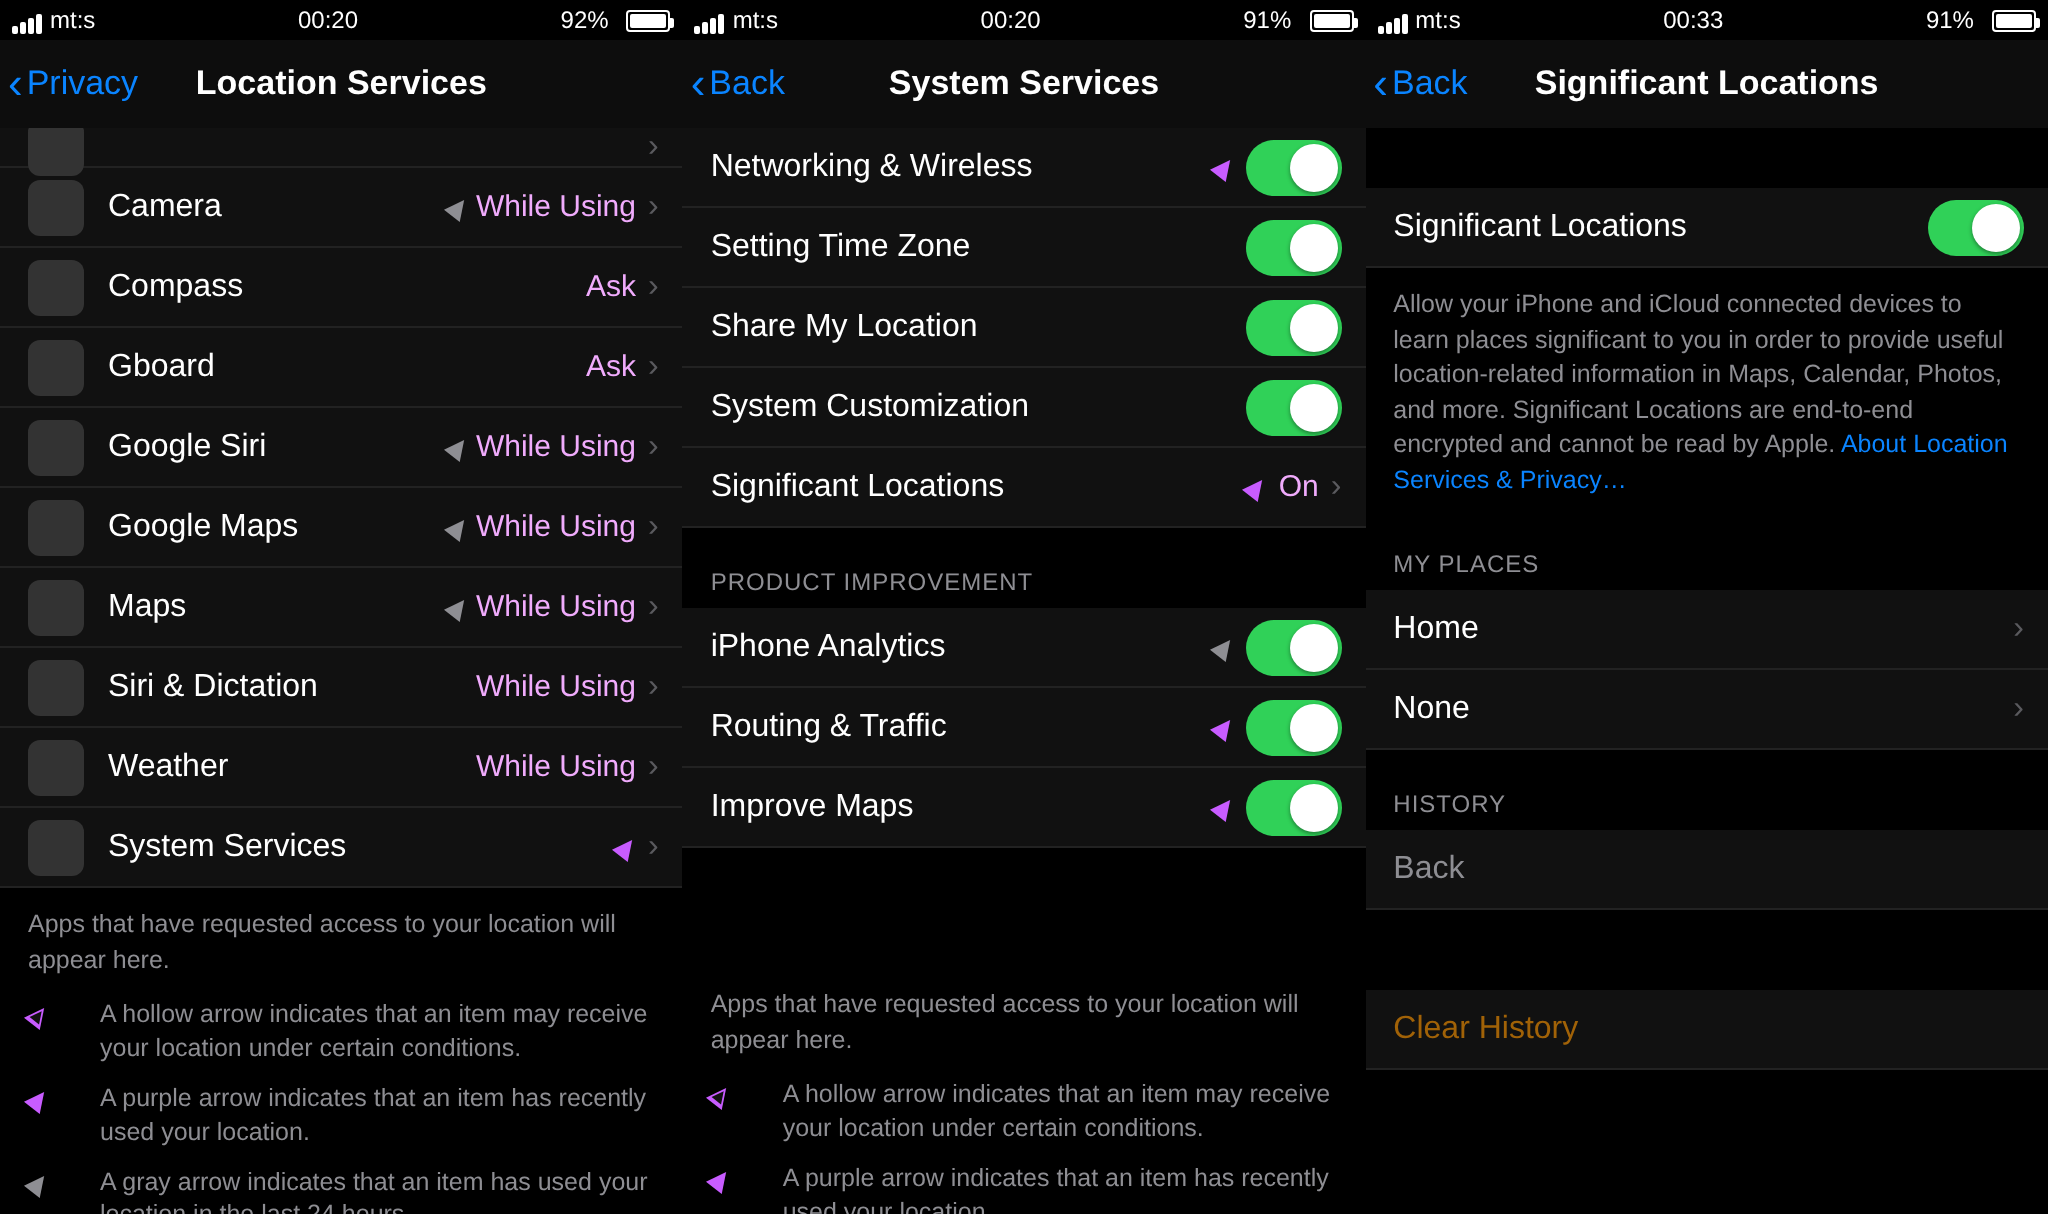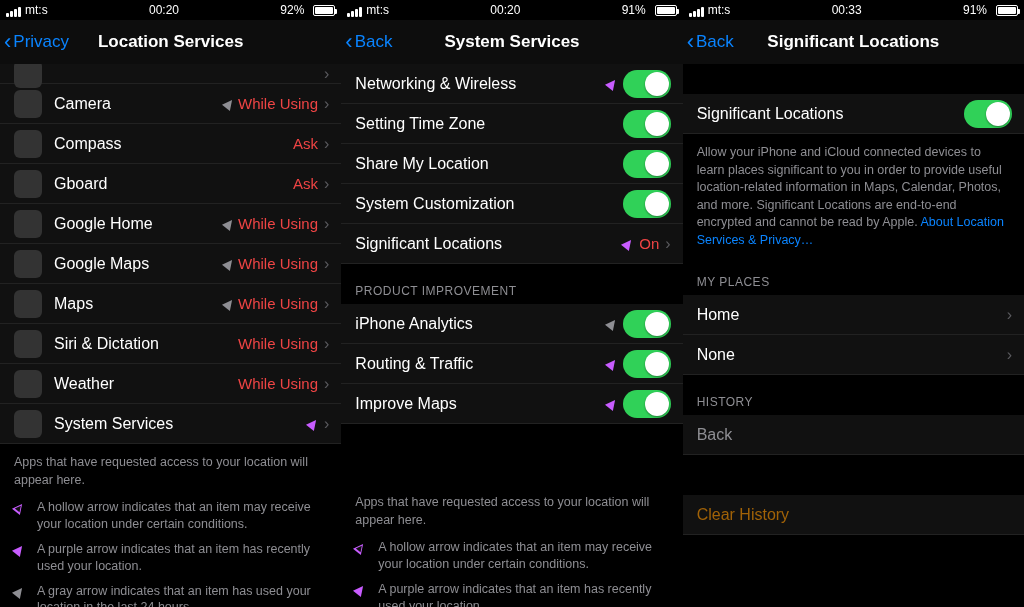--- a/index.html
+++ b/index.html
@@ -64,21 +64,21 @@
     border-bottom:1px solid #222;
     background:#111;
   }
   .row .app-icon {
     width:28px; height:28px; border-radius:6px; margin-right:12px;
     background:#333; flex-shrink:0;
     display:flex; align-items:center; justify-content:center;
     font-size:15px;
   }
   .row .label { flex:1; font-size:16px; }
-  .row .value { color:#ef4444; font-size:15px; display:flex; align-items:center; gap:4px; }
+  .row .value { color:#f0abfc; font-size:15px; display:flex; align-items:center; gap:4px; }
   .chev-right { color:#5a5a5e; font-size:16px; padding-left:6px; }
   .arrow {
     width:0; height:0; display:inline-block;
     border-left:5px solid transparent;
     border-right:5px solid transparent;
     border-bottom:10px solid currentColor;
     transform: rotate(38deg);
   }
   .arrow.purple { color:#c85cff; }
   .arrow.gray { color:#8e8e93; }
@@ -109,21 +109,21 @@
     background:#fff; border-radius:50%;
     box-shadow:0 1px 2px rgba(0,0,0,.4);
   }
   .section-header {
     font-size:12px; color:#8e8e93; padding:20px 14px 6px;
     text-transform:uppercase; letter-spacing:.5px;
   }
   .footer-text {
     font-size:12.5px; color:#8e8e93; padding:10px 14px 6px; line-height:1.4;
   }
-  .legend { padding:4px 14px; display:flex; align-items:flex-start; gap:13px; }
+  .legend { padding:4px 14px; display:flex; align-items:flex-start; gap:26px; }
   .legend .arrow { flex-shrink:0; margin-top:4px; }
   .legend-text { font-size:12.5px; color:#8e8e93; line-height:1.35; }
   .spacer { height:30px; background:#000; }
   .link { color:#0a84ff; }
   .row.action { color:#a16207; }
   
   .ic-camera{background:#3a3a3c;} .ic-compass{background:#1c1c1e;}
   .ic-gboard{background:#fff;} .ic-ghome{background:#fff;}
   .ic-gmaps{background:#fff;} .ic-maps{background:linear-gradient(135deg,#6fd96f,#fff176);}
   .ic-siri{background:radial-gradient(circle,#455 0%,#000 100%);}
@@ -180,21 +180,21 @@
     <span class="chev-right">›</span>
       </div>
       <div class="row">
     <span class="app-icon ic-gboard"></span>
     <span class="label">Gboard</span>
     <span class="value"> Ask</span>
     <span class="chev-right">›</span>
       </div>
       <div class="row">
     <span class="app-icon ic-ghome"></span>
-    <span class="label">Google Home</span>
+    <span class="label">Google Siri</span>
     <span class="value"><span class="arrow gray"></span> While Using</span>
     <span class="chev-right">›</span>
       </div>
       <div class="row">
     <span class="app-icon ic-gmaps"></span>
     <span class="label">Google Maps</span>
     <span class="value"><span class="arrow gray"></span> While Using</span>
     <span class="chev-right">›</span>
       </div>
       <div class="row">

